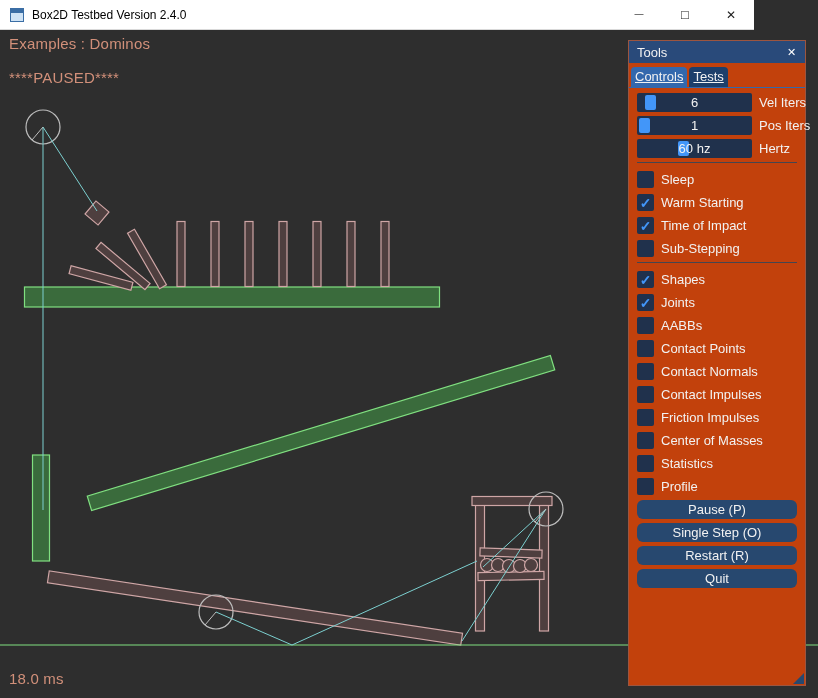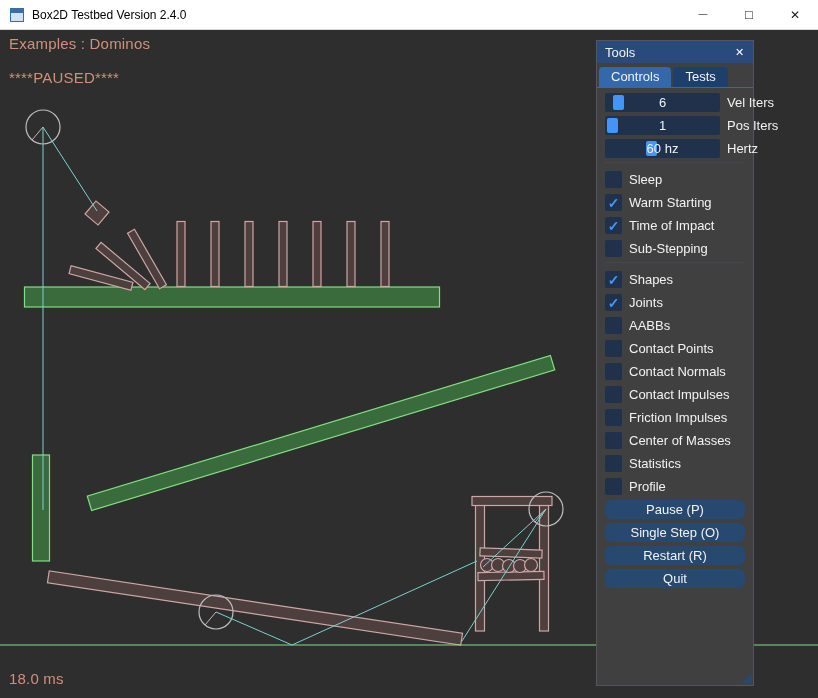--- a/index.html
+++ b/index.html
@@ -5,49 +5,49 @@
   * { margin:0; padding:0; box-sizing:border-box; }
   html,body { width:818px; height:698px; }
   body {
     position:relative; overflow:hidden;
     background:#2e2e2e;
     font-family:"Liberation Sans", sans-serif;
     -webkit-font-smoothing:antialiased;
   }
 
   
-  .titlebar{ position:absolute; top:0; left:0; width:818px; height:30px;
+  .titlebar{ position:absolute; top:0; left:0; width:754px; height:30px;
     background:#ffffff; display:flex; align-items:center; z-index:3;
     border-bottom:1px solid #d9d9d9; }
   .app-icon{ width:16px; height:16px; margin:0 7px 0 9px; position:relative; }
   .app-icon::before{ content:""; position:absolute; inset:1px; border:1px solid #3b6ea5; background:#cfe3f5; }
   .app-icon::after{ content:""; position:absolute; left:2px; right:2px; top:2px; height:4px; background:#3b6ea5; }
   .window-title{ font-size:12px; color:#000; }
   .win-controls{ margin-left:auto; display:flex; height:100%; }
   .win-btn{ width:46px; height:100%; display:flex; align-items:center; justify-content:center;
     font-size:11px; color:#1a1a1a; }
   .win-btn span{ line-height:1; }
 
   
   svg.scene{ position:absolute; top:0; left:0; z-index:0; }
   .hud{ position:absolute; left:9px; color:#d2907a; font-size:15px; z-index:1; letter-spacing:0.2px; }
   .hud.example-label{ top:35px; }
   .hud.paused-label{ top:69px; }
   .hud.frame-time{ top:670px; }
 
   
-  .tools-panel{ position:absolute; left:596px; top:40px; width:158px; height:646px;
-    background:#404040; border:1px solid rgba(110,110,128,0.45); z-index:2;
+  .tools-panel{ position:absolute; left:628px; top:40px; width:178px; height:646px;
+    background:#c2410c; border:1px solid rgba(110,110,128,0.45); z-index:2;
     color:#f2f2f2; font-size:13px; }
   .panel-titlebar{ height:22px; background:#294a7a; display:flex; align-items:center;
     padding:0 5px 0 8px; }
   .panel-close{ margin-left:auto; width:17px; height:17px; display:flex; align-items:center;
     justify-content:center; font-size:11px; color:#fff; }
   .tabbar{ display:flex; gap:2px; padding:4px 2px 0 2px; border-bottom:1px solid #3368ad; }
-  .tab{ padding:2px 12px 3px; background:#1d3f6b; border-radius:4px 4px 0 0; }
+  .tab{ padding:2px 4px 3px; background:#1d3f6b; border-radius:4px 4px 0 0;text-decoration:underline; }
   .tab.active{ background:#3368ad; }
   .panel-body{ padding:5px 8px 0 8px; }
 
   .slider-row,.check-row{ display:flex; align-items:center; margin-bottom:4px; height:19px; }
   .slider-frame{ position:relative; width:115px; height:19px; background:#20314c; border-radius:2px; flex:none; }
   .slider-grab{ position:absolute; top:2px; width:11px; height:15px; background:#4296f9; border-radius:2px; }
   .slider-value{ position:absolute; inset:0; display:flex; align-items:center; justify-content:center; }
   .row-label{ margin-left:7px; white-space:nowrap; }
 
   .checkbox{ position:relative; width:17px; height:17px; background:#20314c; border-radius:2px;

